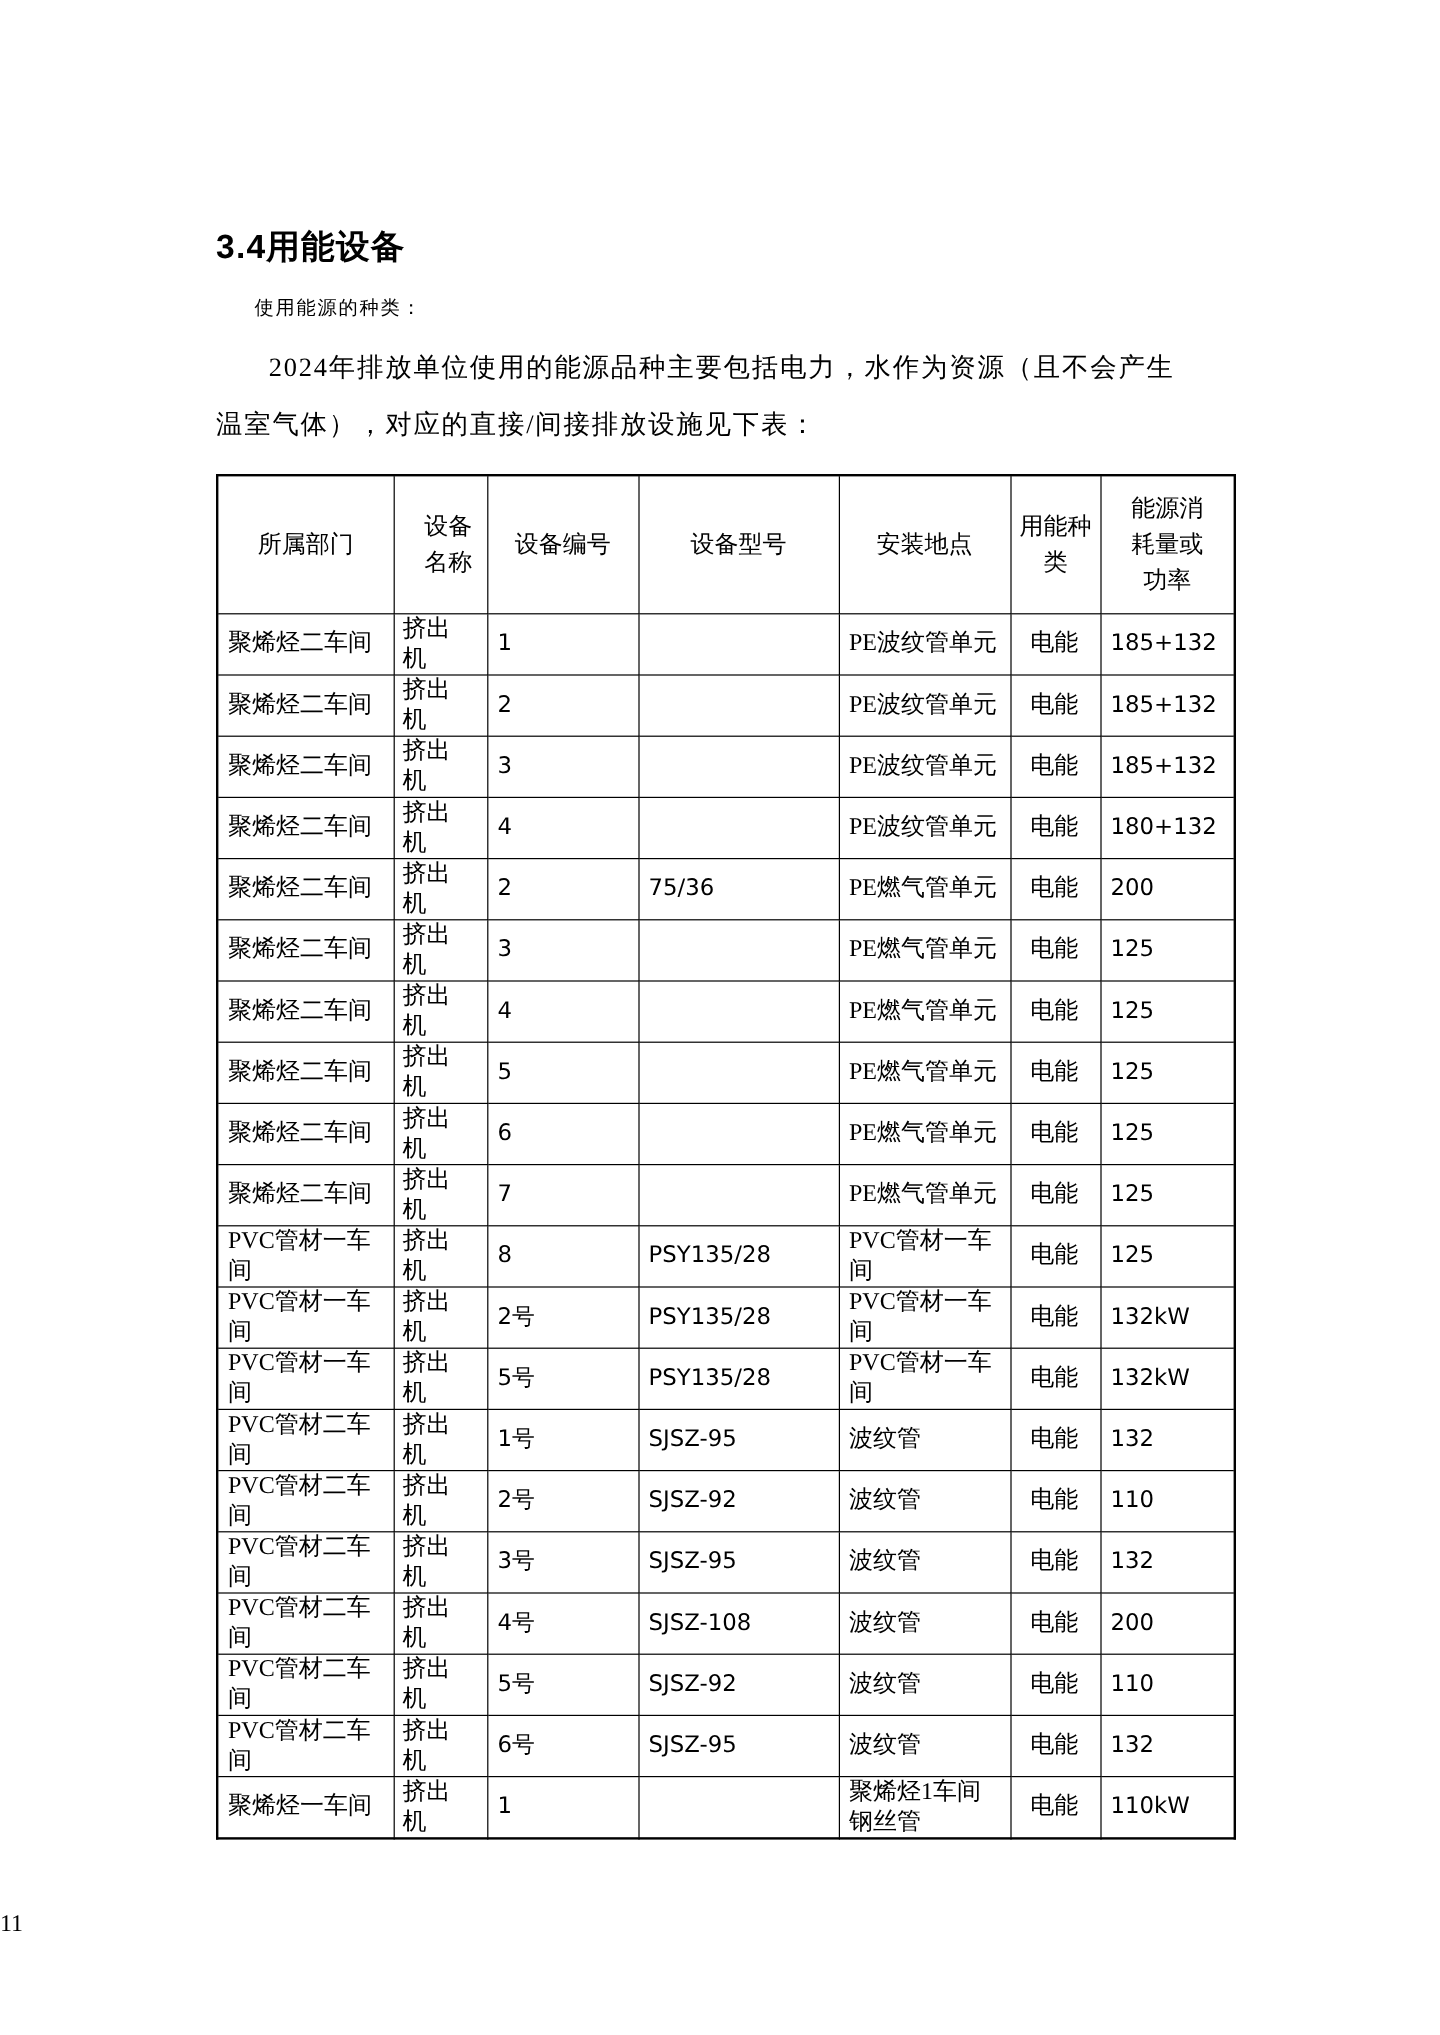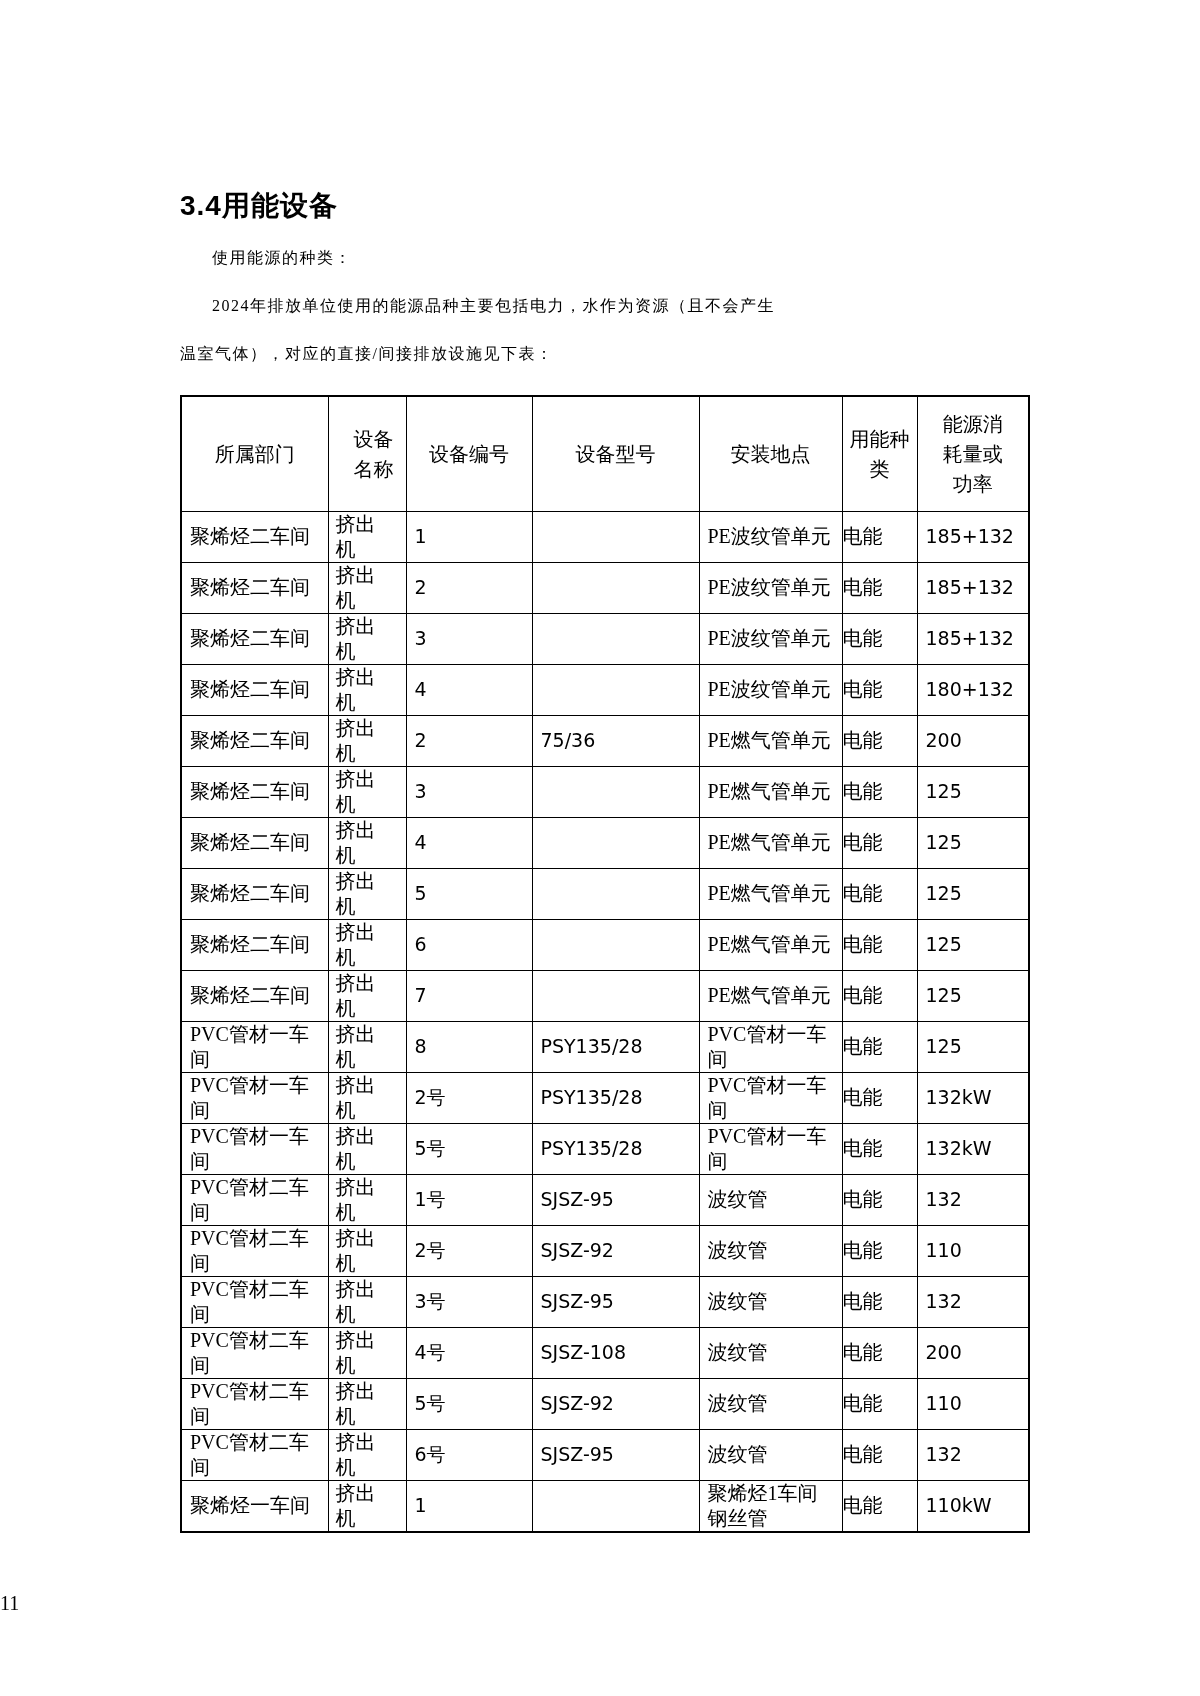--- a/index.html
+++ b/index.html
@@ -29,21 +29,21 @@
   .intro {
     margin: 10px 0 0 0;
     font-size: 16px;
     line-height: 48px;
     letter-spacing: 1.5px;
     text-indent: 2em;
     white-space: nowrap;
   }
   .para { margin: 0; }
   .para-line {
-    font-size: 16px;
+    font-size: 22px;
     line-height: 48px;
     letter-spacing: 1.5px;
     white-space: nowrap;
   }
   .para-line.first { text-indent: 2em; }
   table.equip {
     border-collapse: collapse;
     table-layout: fixed;
     width: 848px;
     margin-top: 17px;
@@ -66,21 +66,21 @@
     text-align: left;
     vertical-align: middle;
     line-height: 25px;
     padding: 0 8px;
   }
   
   .equip th.c1 { padding: 16px 12px; text-align: right; }
   .equip th.c5 { padding: 0 0; }
   .equip th.c6 { padding: 0 20px; }
   .equip td.c1 { padding: 0 27px 0 7px; }
-  .equip td.c5 { padding: 0 0; }
+  .equip td.c5 { padding: 0 16px; }
   .equip td.c2, .equip td.c3, .equip td.c6 {
     font-family: "DejaVu Sans", "Liberation Sans", sans-serif;
     font-size: 19px;
   }
   .pageno {
     position: absolute;
     left: 0;
     right: 0;
     top: 1592px;
     font-size: 20px;

